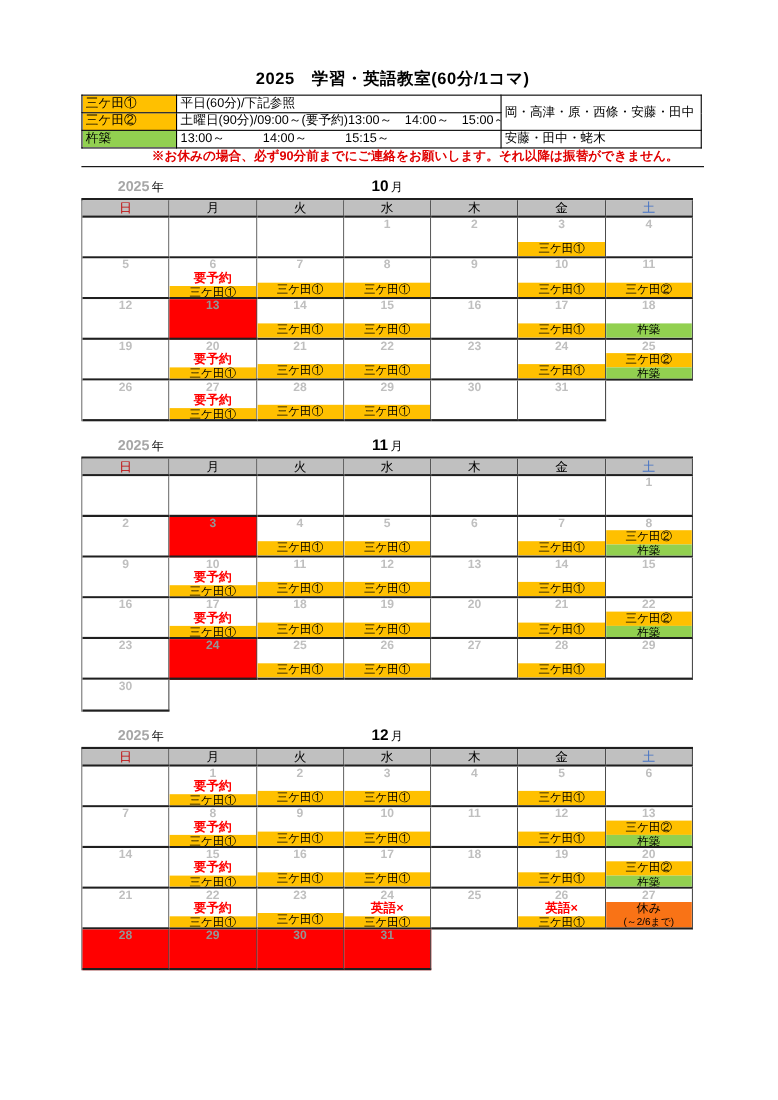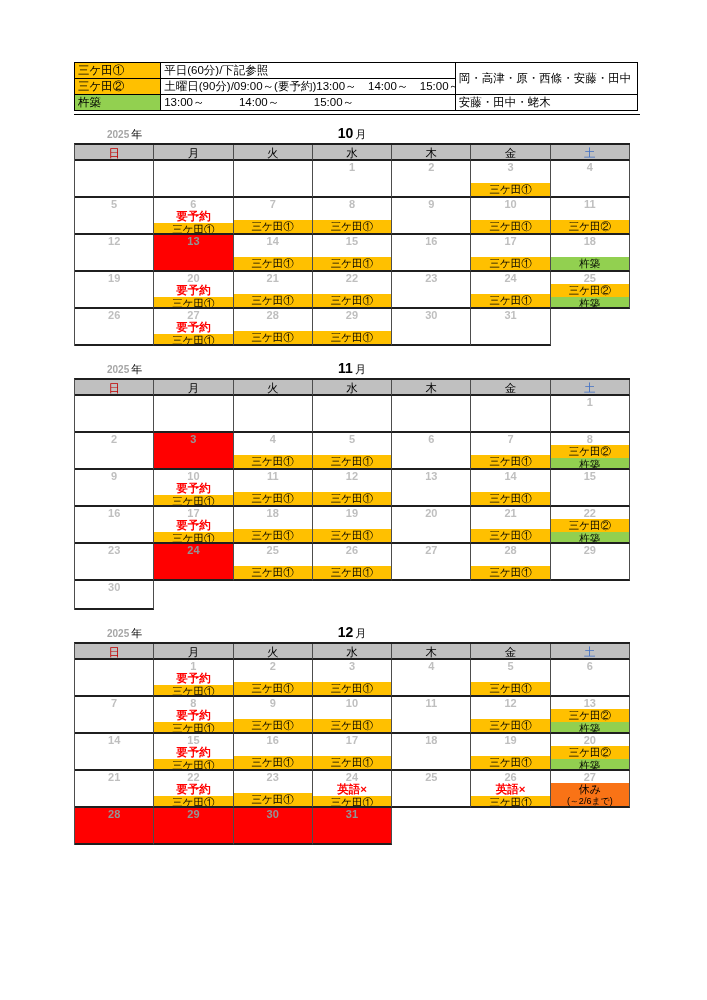--- a/index.html
+++ b/index.html
@@ -36,21 +36,21 @@
     white-space:nowrap;
   }
 
   
   .month-block { margin-top:9px; }
   .month-block + .month-block { margin-top:13px; }
   .month-title { position:relative; height:19px; width:556px; }
   .my { position:absolute; left:33px; top:0; }
   .mm { position:absolute; left:0; right:0; text-align:center; top:0; }
   .num14 { font-size:14px; font-weight:bold; }
-  .ynum  { font-size:10px; font-weight:bold; color:#a6a6a6; }
+  .ynum  { font-size:13px; font-weight:bold; color:#a6a6a6; }
   .suf   { font-size:11px; font-weight:normal; color:#000; margin-left:2px; }
 
   .cal { width:556px; border-top:2px solid #1f1f1f; border-left:1px solid #4d4d4d; }
   .cal-row { display:grid; grid-template-columns:repeat(7,1fr); }
   .hcell {
     background:#C0C0C0; height:16px; line-height:16px; text-align:center;
     font-size:11.5px; border-right:1px solid #4d4d4d; border-bottom:2px solid #1f1f1f;
   }
   .cell {
     height:37px; background:#fff;
@@ -76,41 +76,43 @@
   }
   .blk { flex:1 1 auto; background:#f97316; text-align:center; color:#000; }
   .blk-l1 { font-size:11px; line-height:13px; }
   .blk-l2 { font-size:9px;  line-height:11px; }
 </style>
 </head>
 <body>
 
 <div class="sheet">
 
+  <div class="page-title">2025　学習・英語教室(60分/1コマ)</div>
 
   <table class="info">
     <tbody>
         <tr>
       <td class="lbl bg-orange">三ケ田①</td>
       <td class="sch">平日(60分)/下記参照</td>
       <td class="tch" rowspan="2">岡・高津・原・西條・安藤・田中</td>
     </tr>
     <tr>
       <td class="lbl bg-orange">三ケ田②</td>
       <td class="sch">土曜日(90分)/09:00～(要予約)13:00～　14:00～　15:00～</td>
     </tr>
     <tr>
       <td class="lbl bg-green">杵築</td>
-      <td class="sch">13:00～　　　14:00～　　　15:00～</td>
+      <td class="sch">13:00～　　　14:00～　　　15:15～</td>
       <td class="tch">安藤・田中・蛯木</td>
     </tr>
   </tbody>
     </table>
 
   <div class="notes">
+    <div>※お休みの場合、必ず90分前までにご連絡をお願いします。それ以降は振替ができません。</div>
   </div>
 
   <div id="months">
       <div class="month-block">
         <div class="month-title">
           <div class="my"><div class="ynum" style="display: inline;">2025</div><div class="suf" style="display: inline;">年</div></div>
           <div class="mm"><div class="num14" style="display: inline;">10</div><div class="suf" style="display: inline;">月</div></div>
         </div>
         <div class="cal">
           <div class="cal-row">

